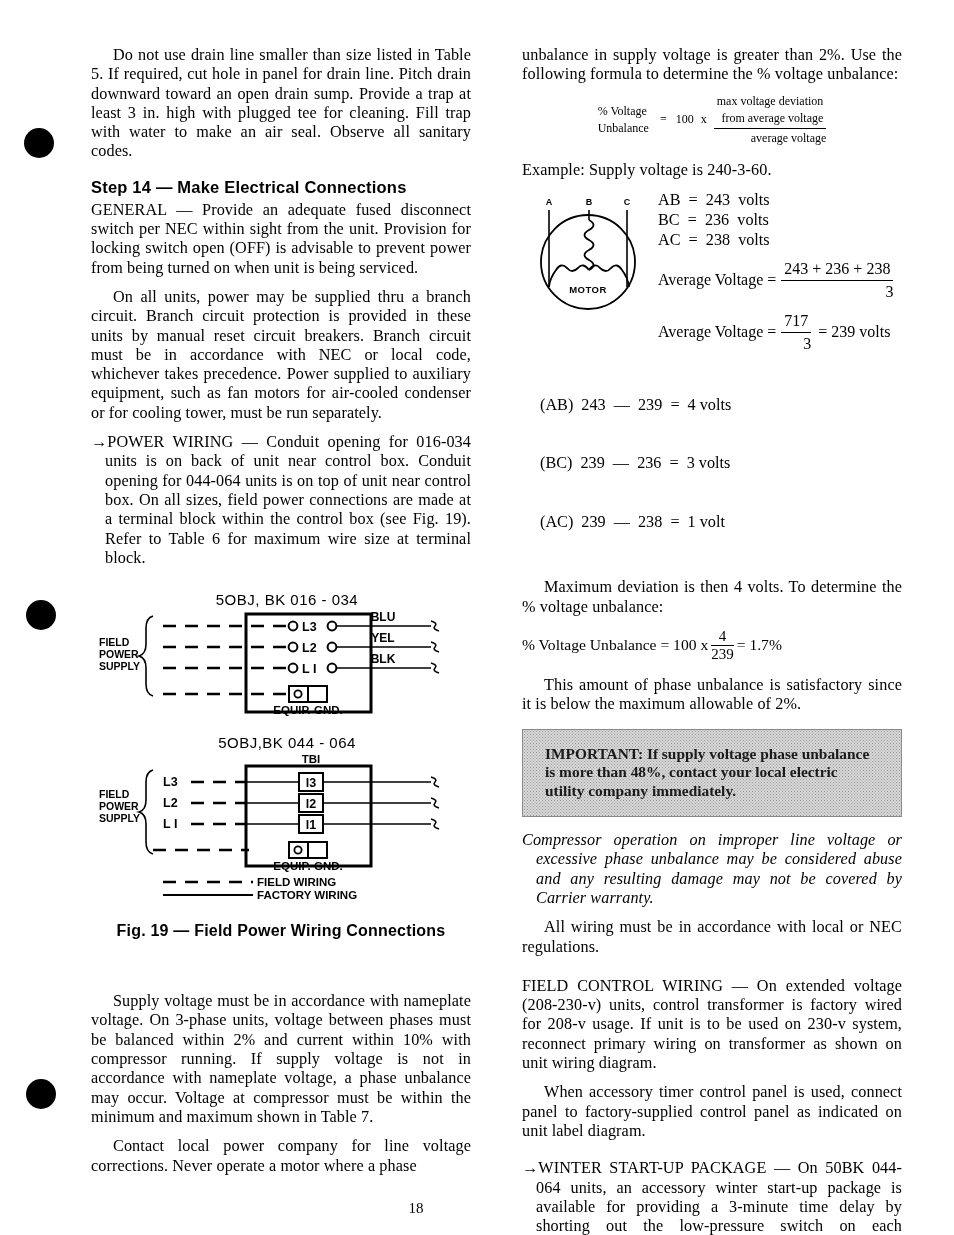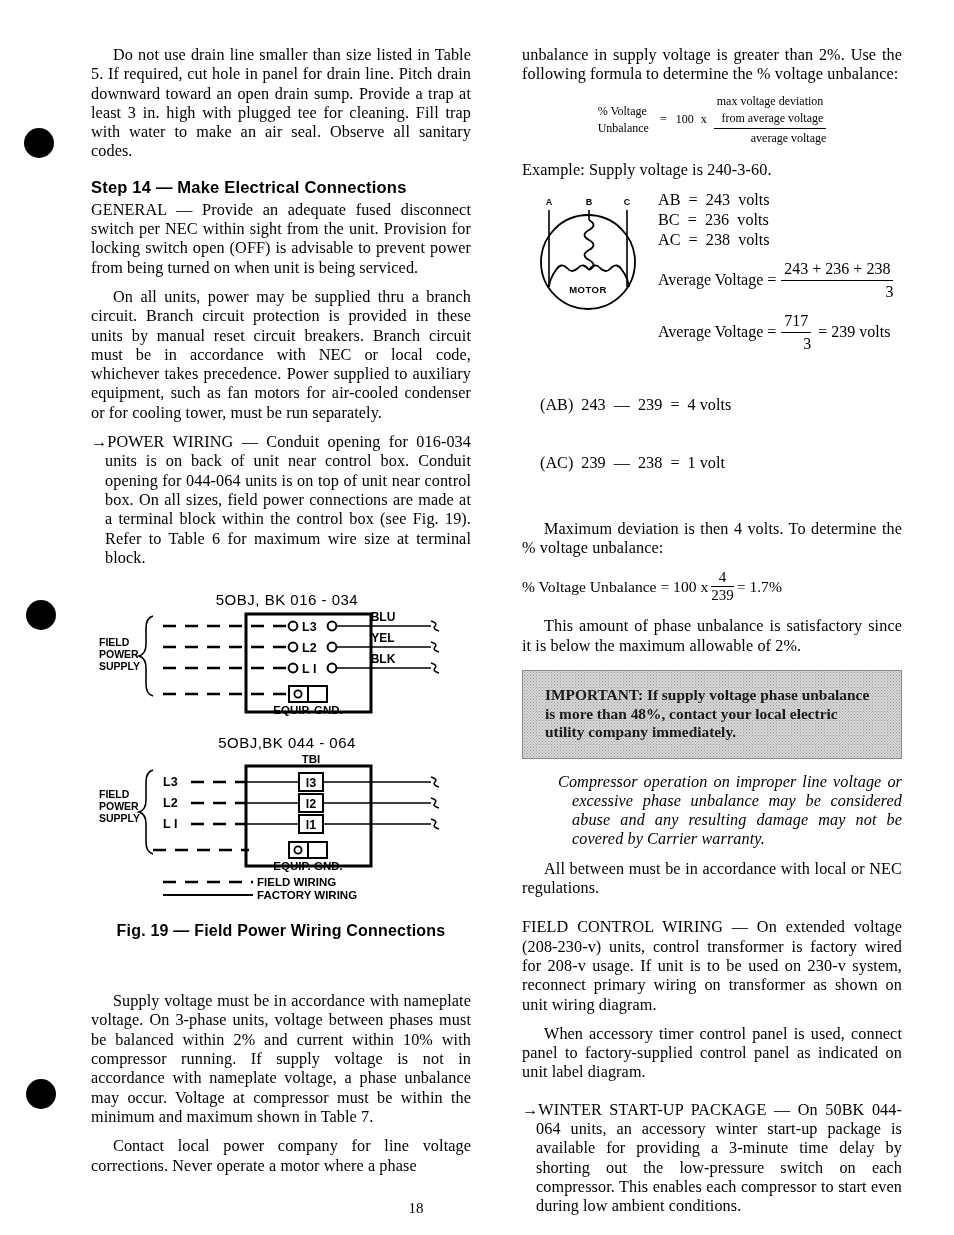--- a/index.html
+++ b/index.html
@@ -49,21 +49,21 @@
     padding-left:14px;
   }
 
   h3.step {
     font-family:"Liberation Sans", sans-serif;
     font-size:16.5px;
     font-weight:bold;
     margin:16px 0 4px 0;
     letter-spacing:0.2px;
   }
-  .ital { font-style:italic;margin-left:36px; }
+  .ital { font-style:italic; }
 
   
   .formula {
     margin:8px 0 0 0;
     display:flex;
     align-items:center;
     justify-content:center;
     font-size:12px;
     line-height:17px;
   }
@@ -363,41 +363,42 @@
             <span class="den">3</span>
           </span>
           <span style="padding-left:7px">=  239  volts</span>
         </div>
       </div>
     </div>
 
 
     <div class="dev-list">
       <div>(AB)  243  —  239  =  4 volts</div>
+      <div>(BC)  239  —  236  =  3 volts</div>
       <div>(AC)  239  —  238  =  1 volt</div>
     </div>
 
     <p class="ind" style="margin-top:7px">Maximum deviation is then 4 volts. To determine the % voltage unbalance:</p>
 
     <div style="display:flex;align-items:center;font-size:15.6px;margin-top:12px">
       <span>% Voltage Unbalance  =  100  x</span>
       <span class="frac-inline">
         <span class="num">4</span>
         <span class="den">239</span>
       </span>
       <span>=  1.7%</span>
     </div>
 
     <p class="ind" style="margin-top:14px">This amount of phase unbalance is satisfactory since it is below the maximum allowable of 2%.</p>
 
     <div class="important-box">IMPORTANT: If supply voltage phase unbalance is more than 48%, contact your local electric utility company immediately.</div>
 
     <p class="sp hang ital" style="margin-top:14px">Compressor operation on improper line voltage or excessive phase unbalance may be considered abuse and any resulting damage may not be covered by Carrier warranty.</p>
 
-    <p class="ind sp">All between must be in accordance with local or NEC regulations.</p>
+    <p class="ind sp">All wiring must be in accordance with local or NEC regulations.</p>
 
     <p style="margin-top:20px">FIELD CONTROL WIRING — On extended voltage (208-230-v) units, control transformer is factory wired for 208-v usage. If unit is to be used on 230-v system, reconnect primary wiring on transformer as shown on unit wiring diagram.</p>
 
     <p class="ind sp">When accessory timer control panel is used, connect panel to factory-supplied control panel as indicated on unit label diagram.</p>
 
     <p class="sp hang" style="margin-top:18px">→WINTER START-UP PACKAGE — On 50BK 044-064 units, an accessory winter start-up package is available for providing a 3-minute time delay by shorting out the low-pressure switch on each compressor. This enables each compressor to start even during low ambient conditions.</p>
 
   </div>
 
   <div class="page-num">18</div>

